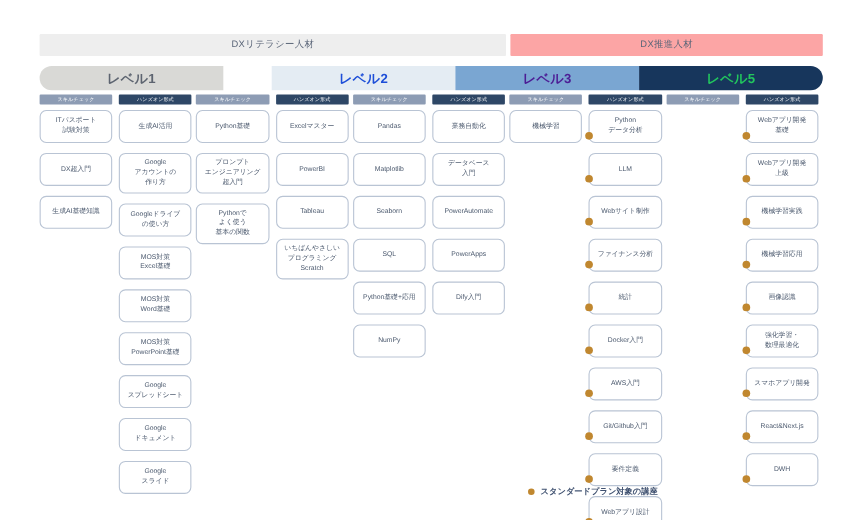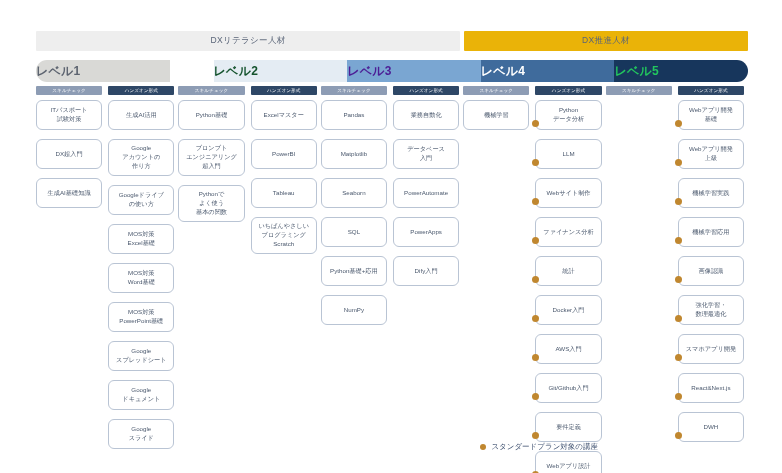--- a/index.html
+++ b/index.html
@@ -31,34 +31,35 @@
     display:flex;
     align-items:center;
     justify-content:center;
     font-size:8.5px;
     letter-spacing:.04em;
     color:#5a6578;
     border-radius:1px;
     white-space:nowrap;
   }
   .cat-literacy{flex:0 0 424px;background:#eeeeee;}
-  .cat-promote{flex:0 0 284px;background:#eab308;}
+  .cat-promote{flex:0 0 284px;background:#fca5a5;}
 
   
   .level-row{
     position:absolute;
     left:36px;top:60px;
     width:712px;height:22px;
     display:flex;
   }
   .level-pill{
     flex:1 1 0;
     height:22px;
     display:flex;
     align-items:center;
+    justify-content:center;
     font-size:12px;
     font-weight:bold;
     letter-spacing:.02em;
     white-space:nowrap;
     position:relative;
   }
   .level-pill:first-child{
     border-top-left-radius:11px;
     border-bottom-left-radius:11px;
   }
@@ -139,21 +140,21 @@
   
   .legend{
     position:absolute;
     right:34px;
     bottom:21px;
     display:flex;
     align-items:center;
     gap:5px;
     font-size:7.5px;
     color:#3f5170;
-    font-weight:normal;
+    font-weight:bold;
     white-space:nowrap;
   }
   .legend-dot{
     width:6px;height:6px;border-radius:50%;
     background:#c0872f;
     display:inline-block;
   }
 </style>
 </head>
 <body>
@@ -162,28 +163,25 @@
 
   <div class="category-row">
     <div class="category-band cat-literacy">DXリテラシー人材</div>
     <div class="category-band cat-promote">DX推進人材</div>
   </div>
 
   <div class="level-row">
       <div class="level-pill" style="background: rgb(217, 217, 214); color: rgb(93, 100, 112);">
         <span>レベル1</span>
       </div>
-      <div class="level-pill" style="background: rgb(228, 236, 243); color: #14532d; margin-left: 44px;">
+      <div class="level-pill" style="background: rgb(228, 236, 243); color: #1d4ed8; margin-left: 44px;">
         <span>レベル2</span>
       </div>
       <div class="level-pill" style="background: rgb(122, 166, 210); color: #4c1d95;">
         <span>レベル3</span>
-      </div>
-      <div class="level-pill" style="background: rgb(63, 107, 156); color: rgb(255, 255, 255);">
-        <span>レベル4</span>
       </div>
       <div class="level-pill round-r" style="background: rgb(23, 54, 92); color: #22c55e;">
         <span>レベル5</span>
       </div>
     </div>
 
   <div class="levels-grid">
       <div class="level-col">
         <div class="sub-col">
           <div class="sub-tag skill">スキルチェック</div>

